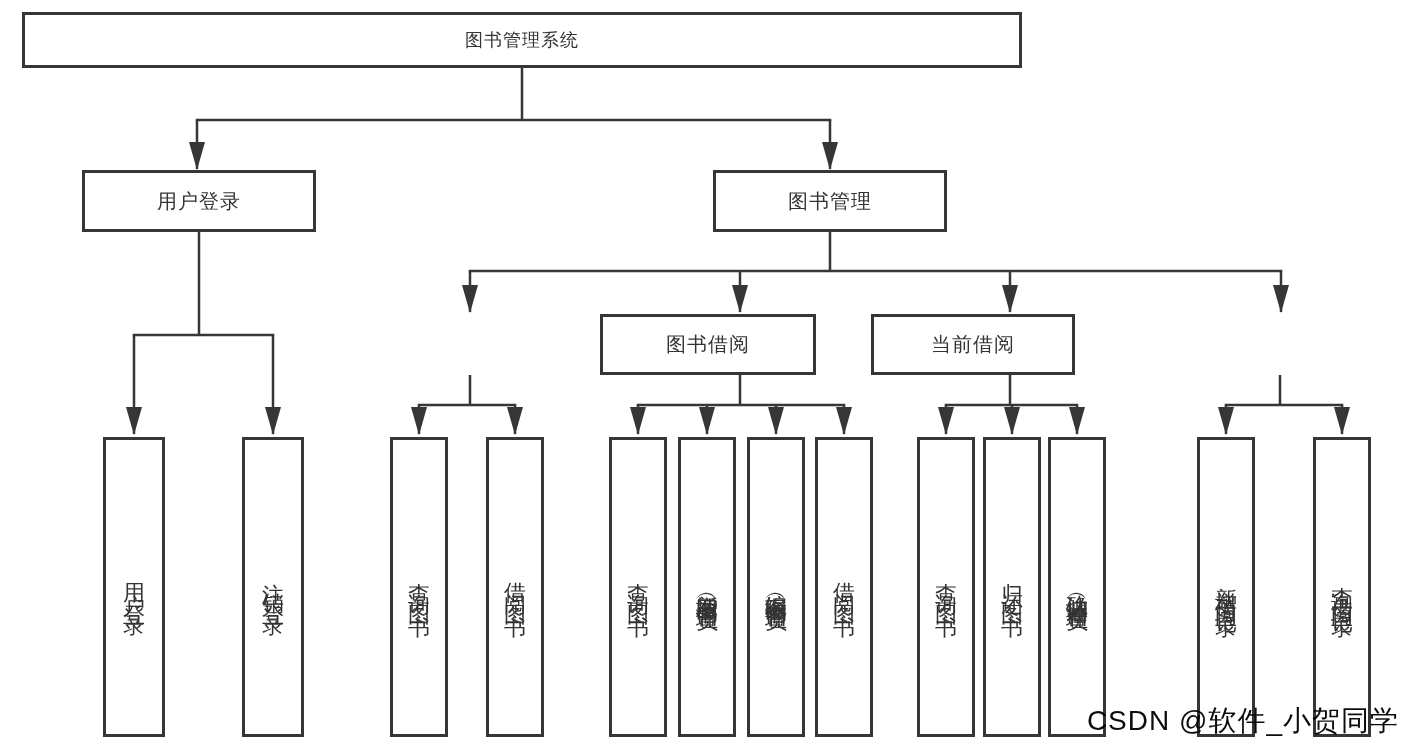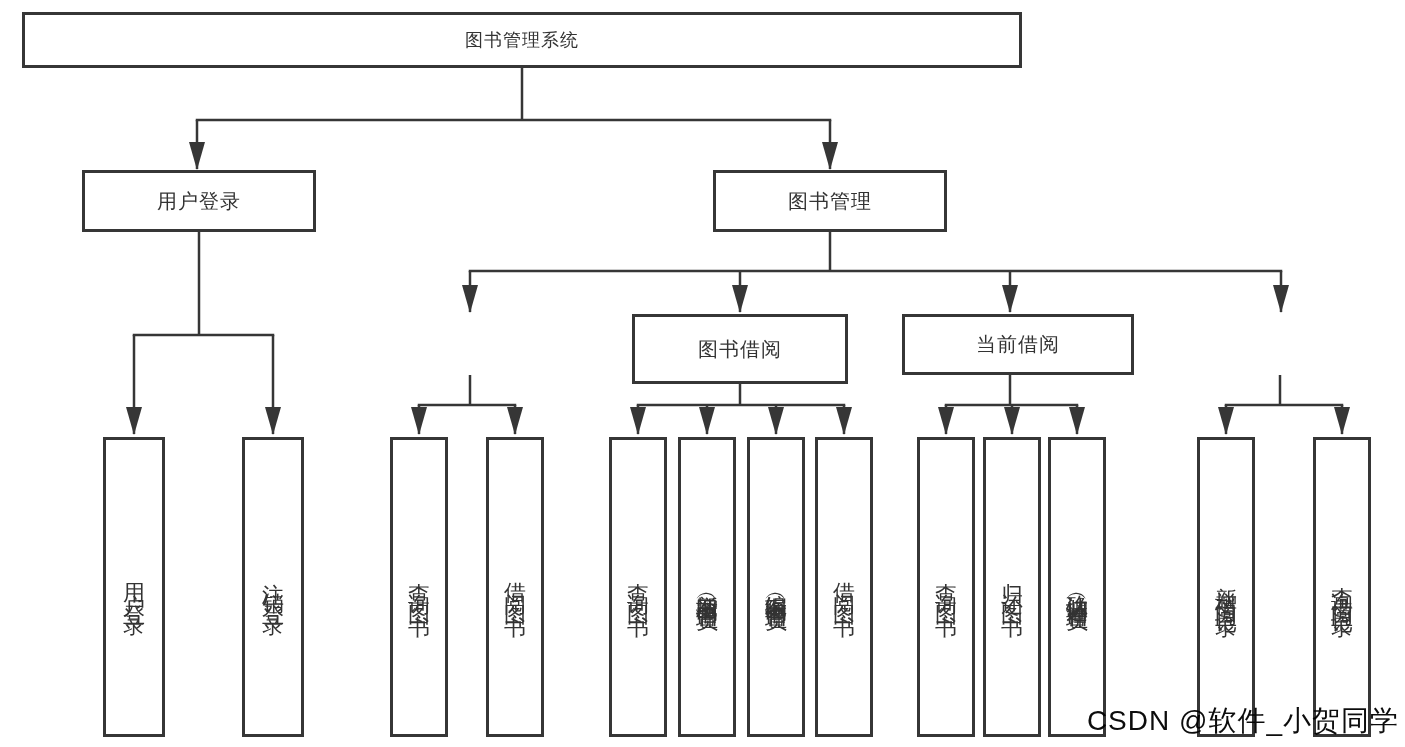--- a/index.html
+++ b/index.html
@@ -82,22 +82,22 @@
       <path marker-end="url(#ah)" d="M1226,405 V434"></path>
       <path marker-end="url(#ah)" d="M1342,405 V434"></path>
     </g>
   </svg>
 
   <div class="node root" style="left:22px;top:12px;width:1000px;height:56px">图书管理系统</div>
 
   <div class="node h" style="left:82px;top:170px;width:234px;height:62px">用户登录</div>
   <div class="node h" style="left:713px;top:170px;width:234px;height:62px">图书管理</div>
 
-  <div class="node h" style="left:632px;top:314px;width:216px;height:70px">图书借阅</div>
-  <div class="node h" style="left:902px;top:314px;width:232px;height:61px">当前借阅</div>
+  <div class="node h" style="left:600px;top:314px;width:216px;height:61px">图书借阅</div>
+  <div class="node h" style="left:871px;top:314px;width:204px;height:61px">当前借阅</div>
 
   <div class="node leaf" style="left:103px;top:437px;width:62px;height:300px">
     <span class="vtext">用户登录</span>
   </div>
   <div class="node leaf" style="left:242px;top:437px;width:62px;height:300px">
     <span class="vtext">注销登录</span>
   </div>
 
   <div class="node leaf" style="left:390px;top:437px;width:58px;height:300px">
     <span class="vtext">查询图书</span>

